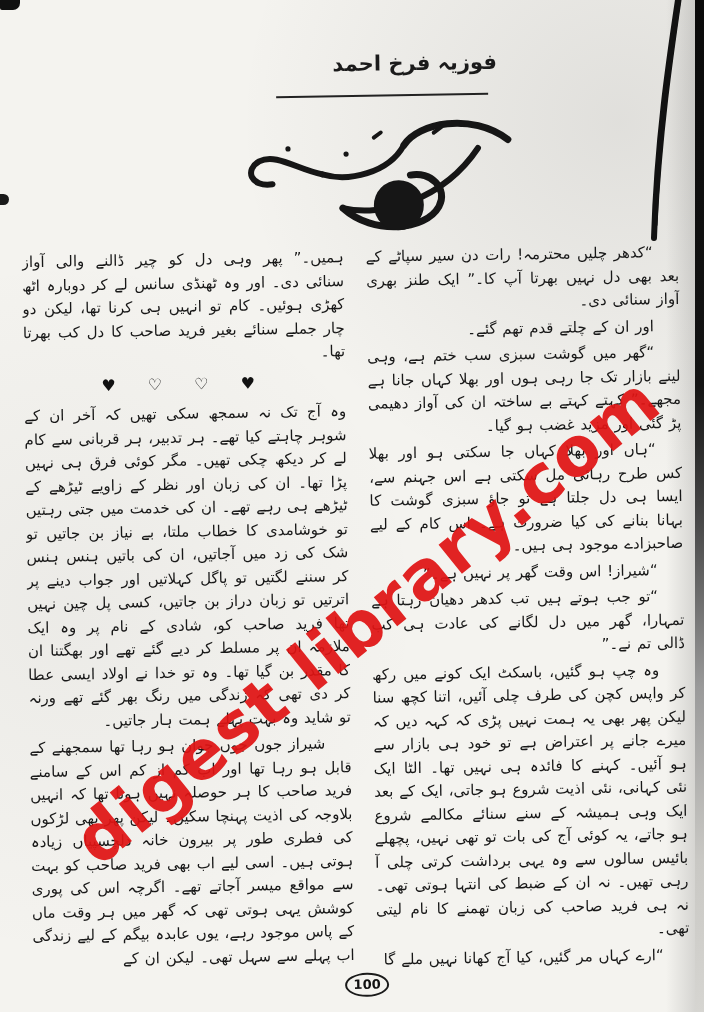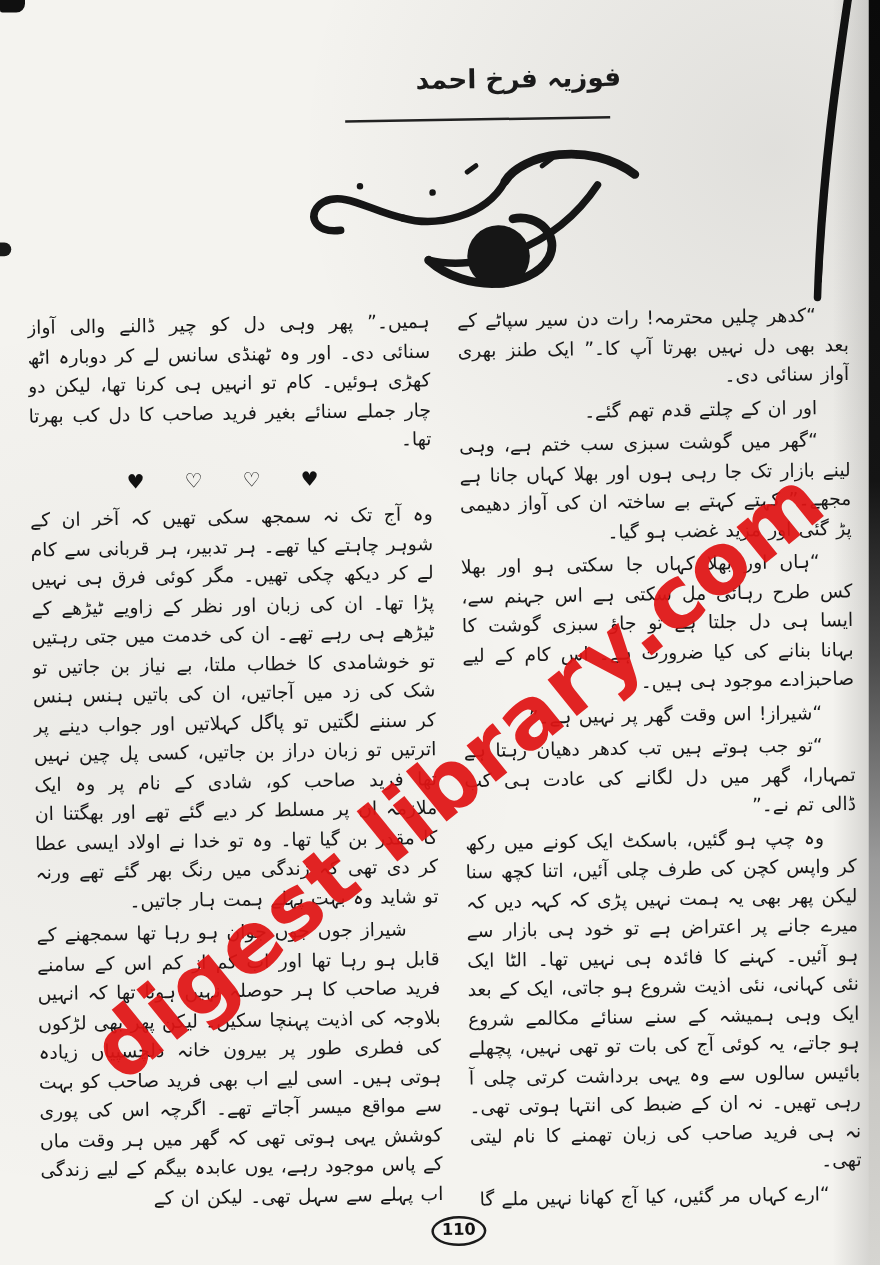--- a/index.html
+++ b/index.html
@@ -124,17 +124,17 @@
       <p class="indent">“ارے کہاں مر گئیں، کیا آج کھانا نہیں ملے گا</p>
     </div>
 
     <div class="col col-left">
       <p>ہمیں۔” پھر وہی دل کو چیر ڈالنے والی آواز سنائی دی۔ اور وہ ٹھنڈی سانس لے کر دوبارہ اٹھ کھڑی ہوئیں۔ کام تو انہیں ہی کرنا تھا، لیکن دو چار جملے سنائے بغیر فرید صاحب کا دل کب بھرتا تھا۔</p>
       <p class="hearts">♥ ♡ ♡ ♥</p>
       <p>وہ آج تک نہ سمجھ سکی تھیں کہ آخر ان کے شوہر چاہتے کیا تھے۔ ہر تدبیر، ہر قربانی سے کام لے کر دیکھ چکی تھیں۔ مگر کوئی فرق ہی نہیں پڑا تھا۔ ان کی زبان اور نظر کے زاویے ٹیڑھے کے ٹیڑھے ہی رہے تھے۔ ان کی خدمت میں جتی رہتیں تو خوشامدی کا خطاب ملتا، بے نیاز بن جاتیں تو شک کی زد میں آجاتیں، ان کی باتیں ہنس ہنس کر سننے لگتیں تو پاگل کہلاتیں اور جواب دینے پر اترتیں تو زبان دراز بن جاتیں، کسی پل چین نہیں تھا فرید صاحب کو، شادی کے نام پر وہ ایک ملازمہ ان پر مسلط کر دیے گئے تھے اور بھگتنا ان کا مقدر بن گیا تھا۔ وہ تو خدا نے اولاد ایسی عطا کر دی تھی کہ زندگی میں رنگ بھر گئے تھے ورنہ تو شاید وہ بہت پہلے ہمت ہار جاتیں۔</p>
       <p class="indent">شیراز جوں جوں جوان ہو رہا تھا سمجھنے کے قابل ہو رہا تھا اور اب کم از کم اس کے سامنے فرید صاحب کا ہر حوصلہ نہیں ہوتا تھا کہ انہیں بلاوجہ کی اذیت پہنچا سکیں۔ لیکن پھر بھی لڑکوں کی فطری طور پر بیرون خانہ دلچسپیاں زیادہ ہوتی ہیں۔ اسی لیے اب بھی فرید صاحب کو بہت سے مواقع میسر آجاتے تھے۔ اگرچہ اس کی پوری کوشش یہی ہوتی تھی کہ گھر میں ہر وقت ماں کے پاس موجود رہے، یوں عابدہ بیگم کے لیے زندگی اب پہلے سے سہل تھی۔ لیکن ان کے</p>
     </div>
 
-    <div class="page-num">110</div>
+    <div class="page-num">100</div>
   </div>
 
   <div class="watermark">digest library.com</div>
 </div>
 
 </body></html>

